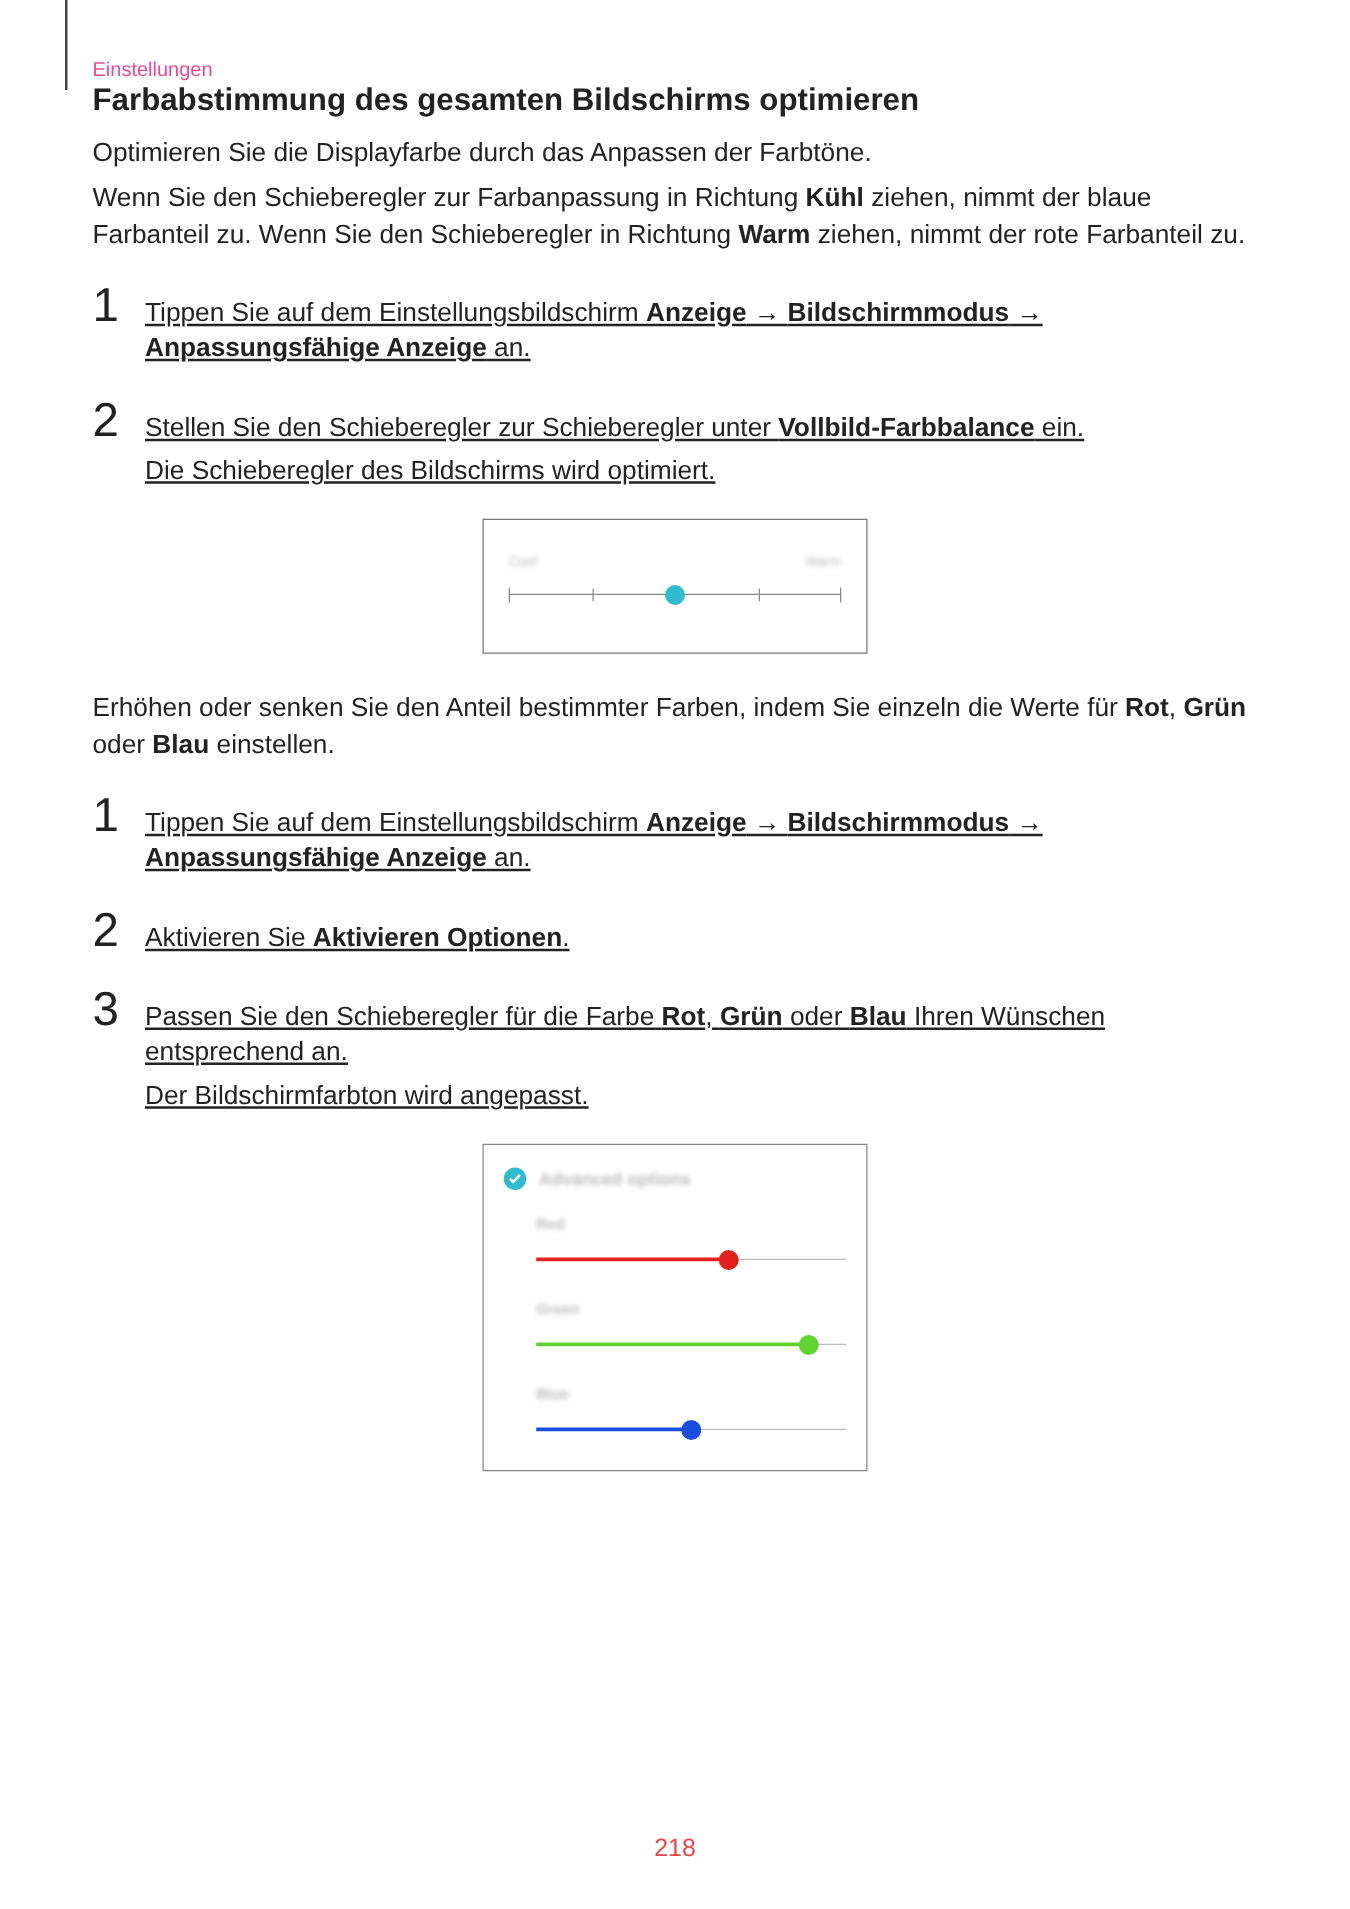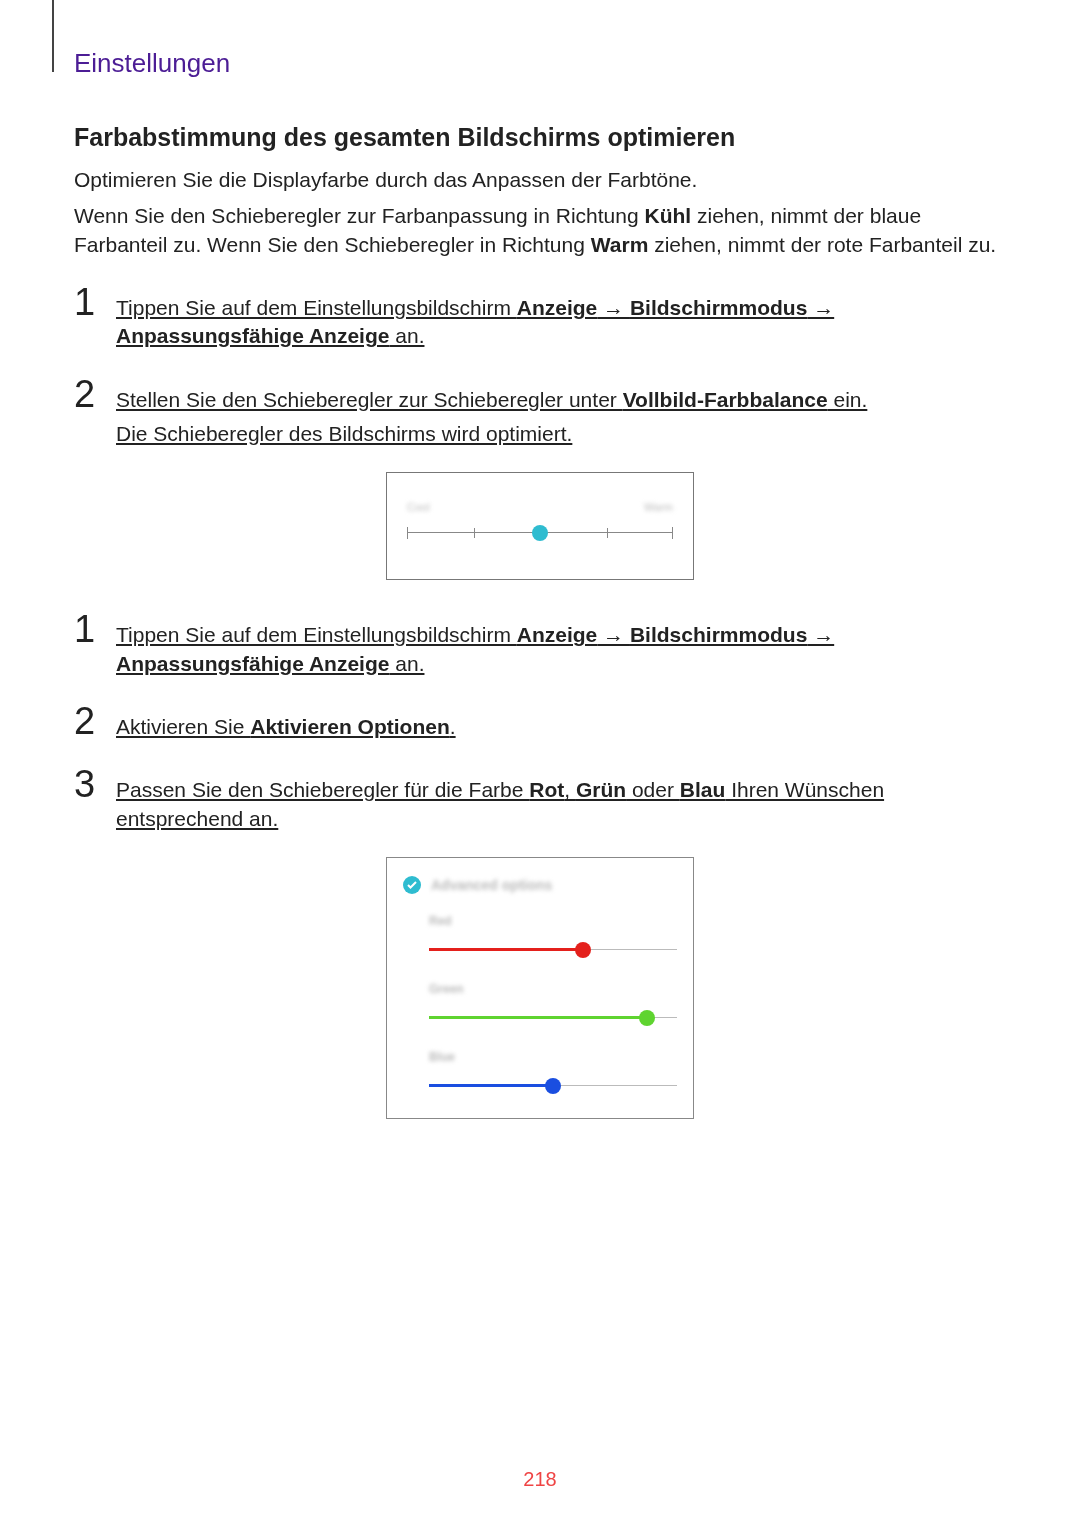--- a/index.html
+++ b/index.html
@@ -18,23 +18,22 @@
     left: 52px;
     top: 0;
     width: 2px;
     height: 72px;
     background: #444;
   }
   .page {
     padding: 40px 74px 40px 74px;
   }
   .breadcrumb {
-    font-size: 26px;
-    color: #4c1d95;
-    margin-bottom: 44px;
+    font-size: 16px;
+    color: #ec4899;
     margin-top: 8px;
   }
   h2 {
     font-size: 25px;
     font-weight: bold;
     margin: 0 0 14px 0;
   }
   p {
     font-size: 21px;
     line-height: 1.35;
@@ -225,20 +224,23 @@
       <div class="line"></div>
       <div class="tick end" style="left:0"></div>
       <div class="tick" style="left:25%"></div>
       <div class="tick" style="left:50%"></div>
       <div class="tick" style="left:75%"></div>
       <div class="tick end" style="right:0"></div>
       <div class="thumb" style="left:50%"></div>
     </div>
   </div>
 
+  <p>
+    <span>Erhöhen oder senken Sie den Anteil bestimmter Farben, indem Sie einzeln die Werte für </span><b>Rot</b><span>, </span><b>Grün</b><span> oder </span><b>Blau</b><span> einstellen.</span>
+  </p>
 
   <div class="steps">
     <div class="step">
       <div class="step-num">1</div>
       <div class="step-body">
         <p>
           <span>Tippen Sie auf dem Einstellungsbildschirm </span><b>Anzeige</b><span> → </span><b>Bildschirmmodus</b><span> → </span><b>Anpassungsfähige Anzeige</b><span> an.</span>
         </p>
       </div>
     </div>
@@ -251,20 +253,21 @@
         </p>
       </div>
     </div>
 
     <div class="step">
       <div class="step-num">3</div>
       <div class="step-body">
         <p>
           <span>Passen Sie den Schieberegler für die Farbe </span><b>Rot</b><span>, </span><b>Grün</b><span> oder </span><b>Blau</b><span> Ihren Wünschen entsprechend an.</span>
         </p>
+        <p>Der Bildschirmfarbton wird angepasst.</p>
       </div>
     </div>
   </div>
 
   <div class="fig2">
     <div class="header">
       <div class="check">
         <svg width="10" height="8" viewBox="0 0 10 8">
             <path d="M1 4 L3.5 6.5 L9 1" stroke="#fff" stroke-width="2" fill="none"></path>
           </svg>

